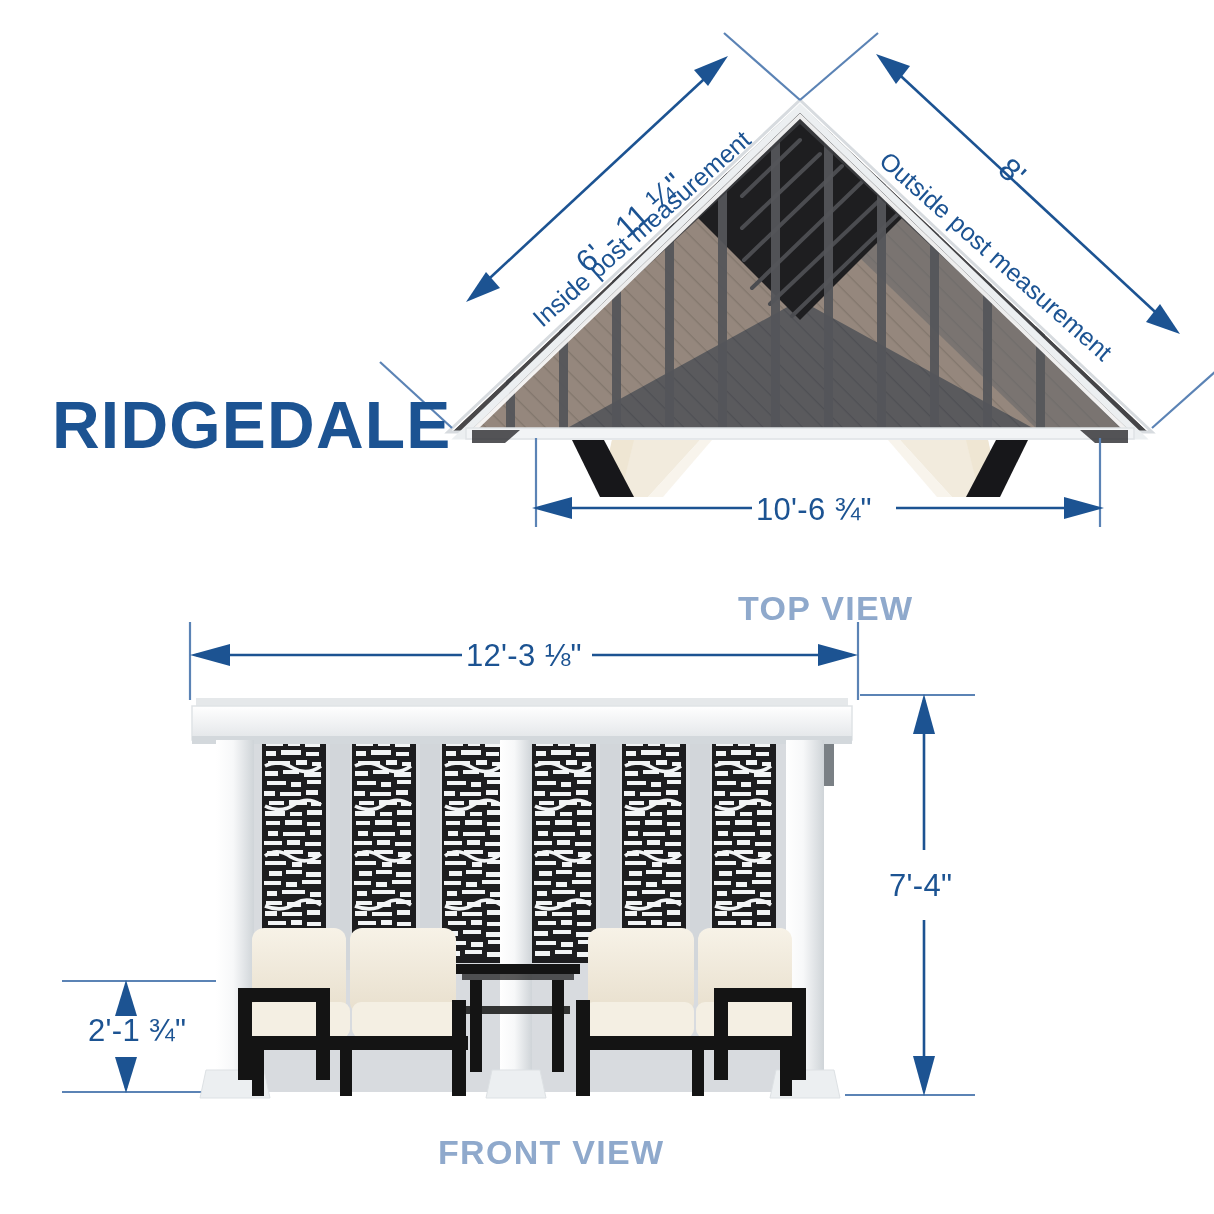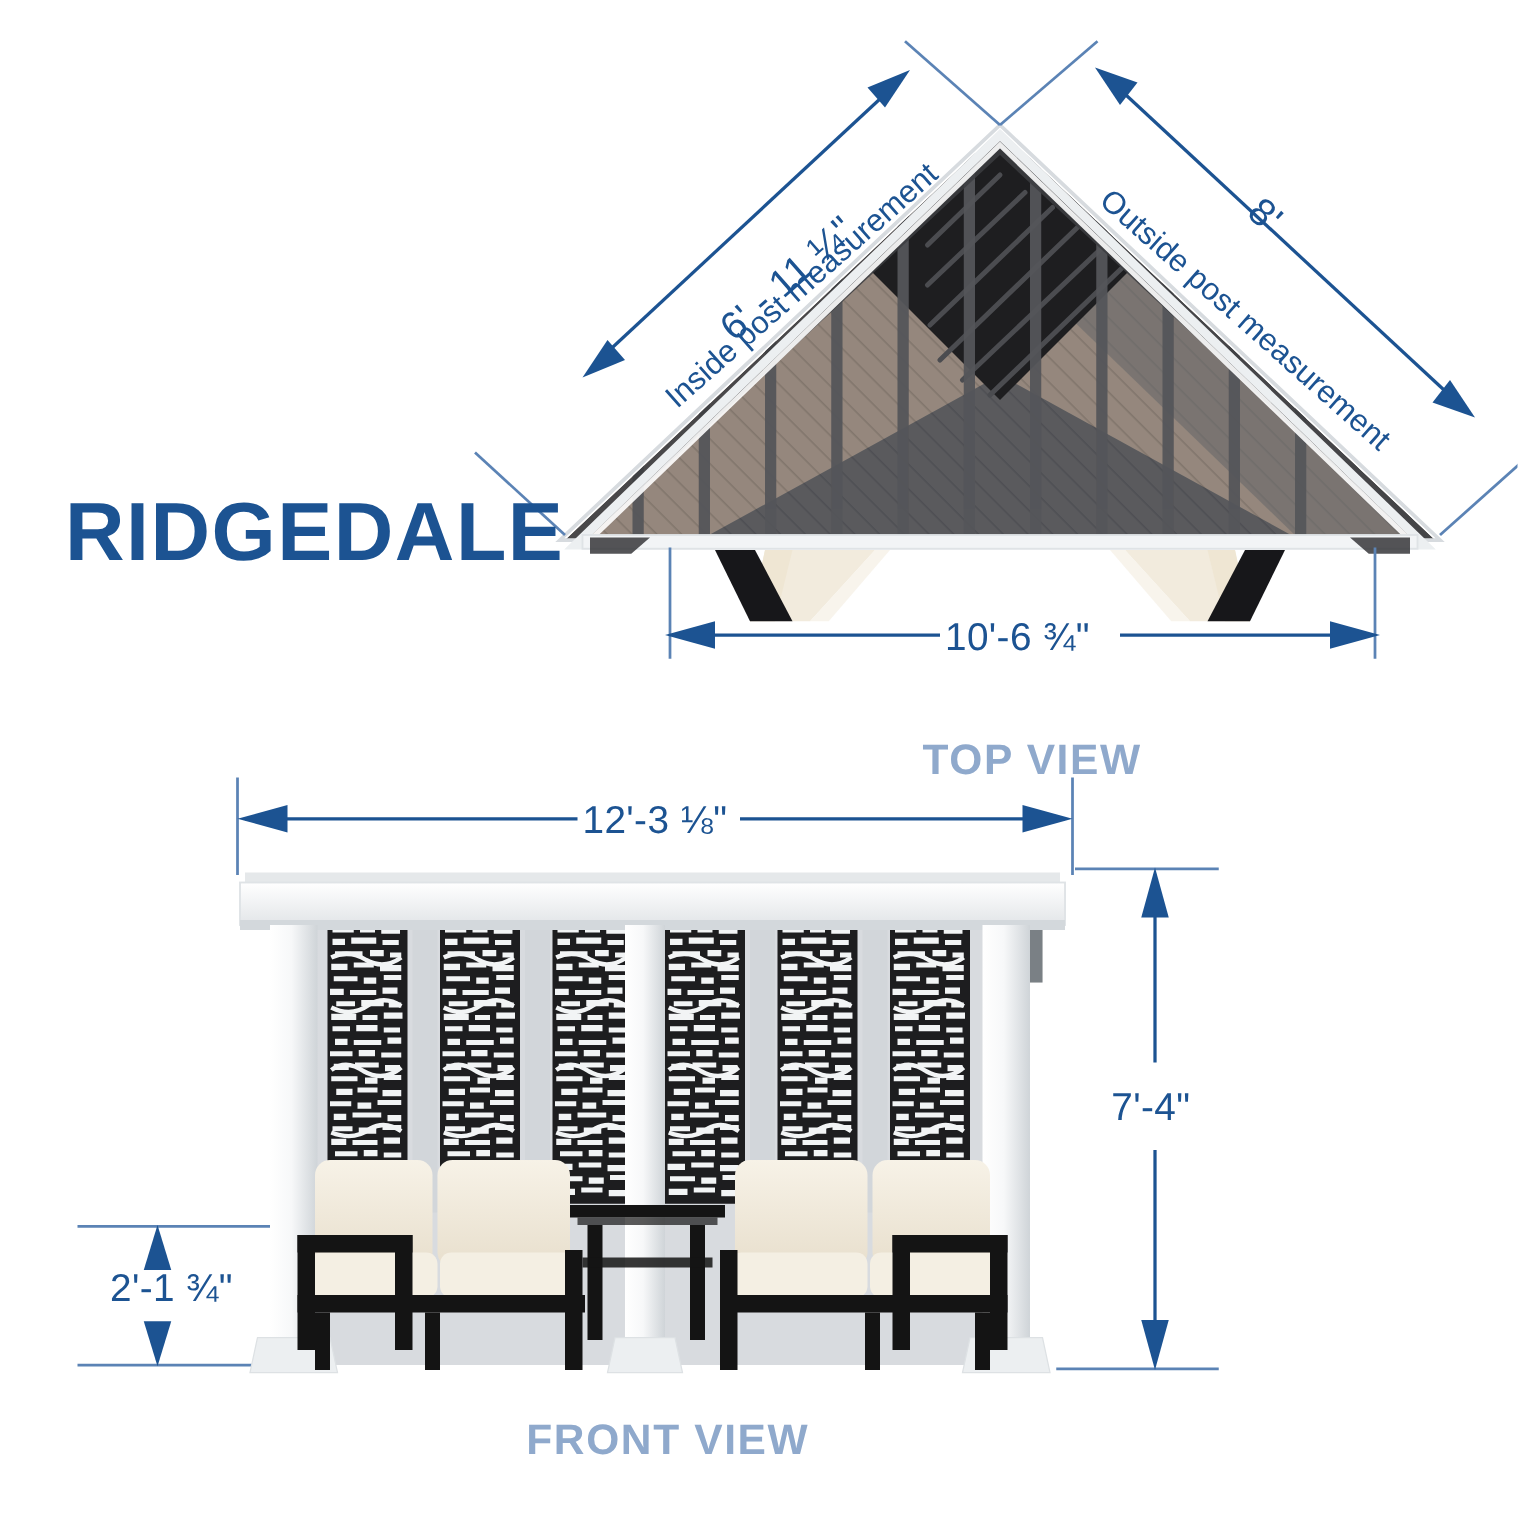--- a/index.html
+++ b/index.html
@@ -21,21 +21,21 @@
     font-size:37px;font-weight:normal;letter-spacing:.6px;
     color:#1c5392;line-height:1;margin-top:14px;white-space:nowrap;
   }
 
   
   .view-caption{
     position:absolute;font-size:34px;font-weight:bold;
     color:#8fa9cc;letter-spacing:1.3px;white-space:nowrap;
   }
   #cap-top{left:738px;top:557px;margin-top:32px;}
-  #cap-front{left:421px;top:1133px;}
+  #cap-front{left:438px;top:1133px;}
 
   
   .dim-text{
     position:absolute;color:#1c5392;white-space:nowrap;
     font-size:31px;font-weight:normal;letter-spacing:.3px;
   }
   .dim-sub{
     position:absolute;color:#1c5392;white-space:nowrap;
     font-size:25px;font-weight:normal;
   }

